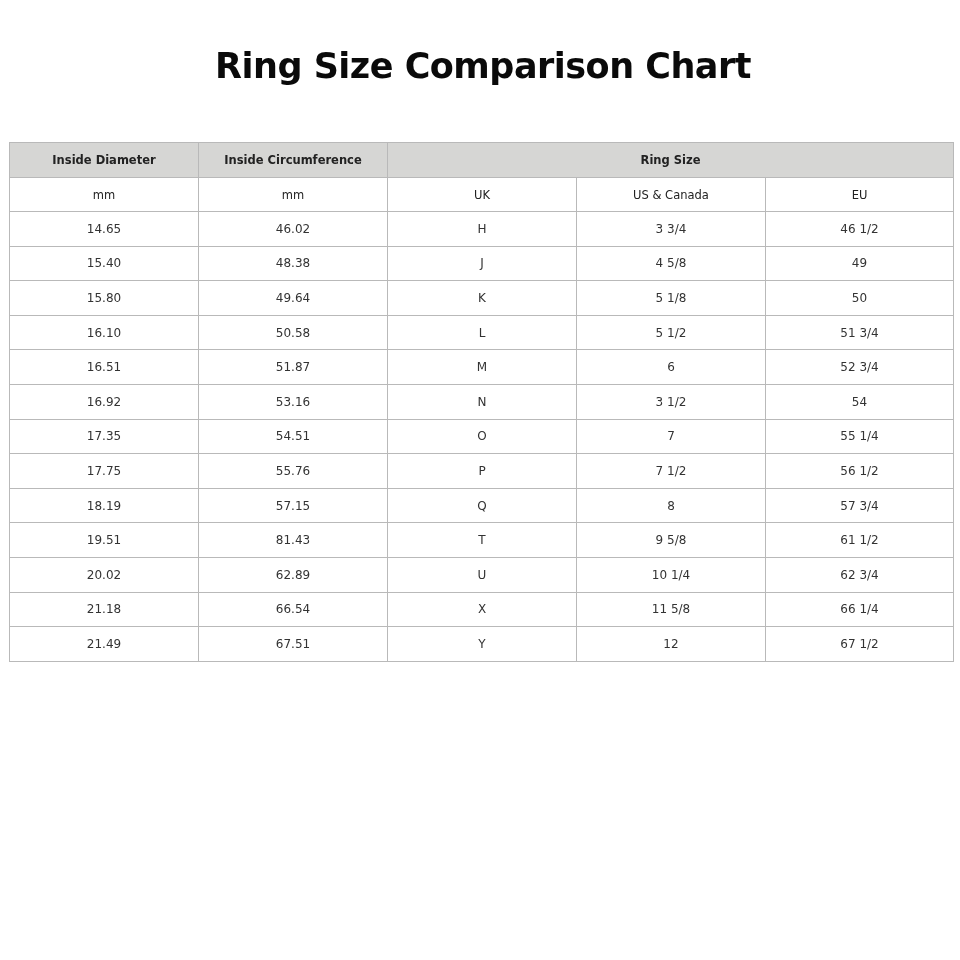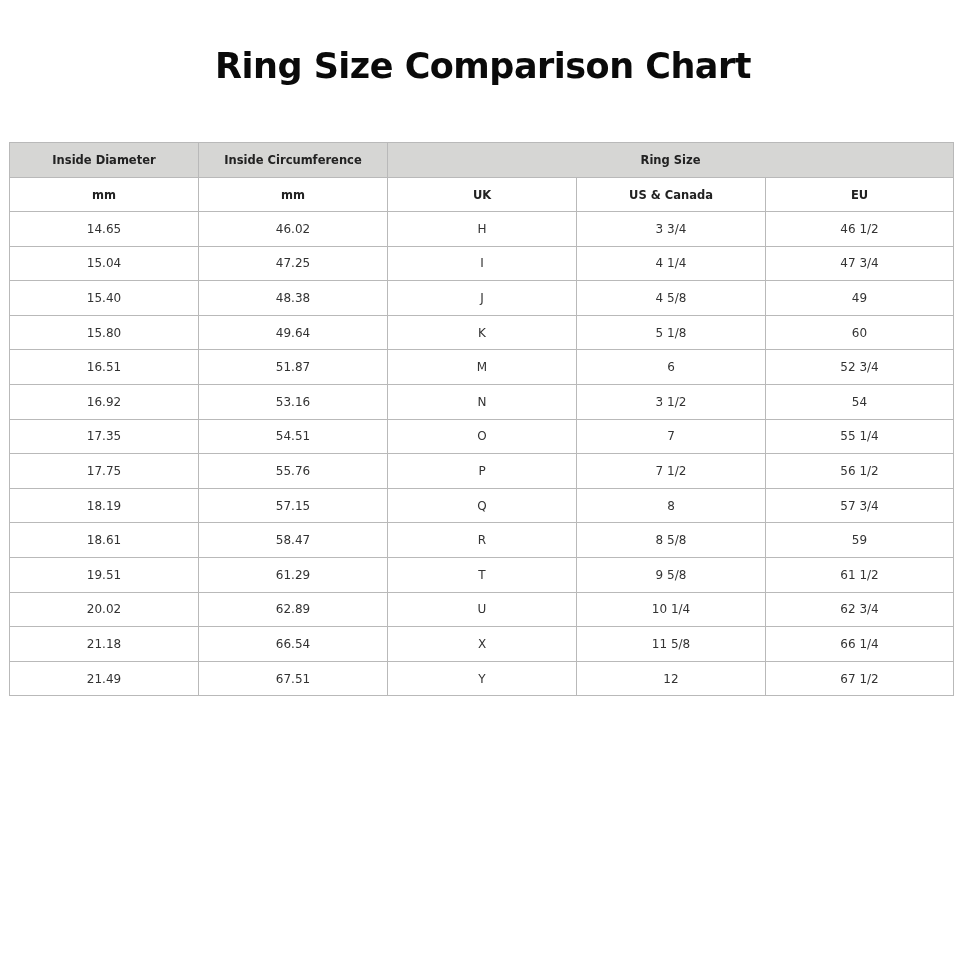--- a/index.html
+++ b/index.html
@@ -17,21 +17,21 @@
     border-collapse: collapse; table-layout: fixed;
   }
   table.chart td, table.chart th {
     border: 1px solid #b9b9b9; text-align: center; padding: 0;
     font-size: 12px; color: #333;
   }
   tr.group-head th {
     background: #d6d6d4; height: 34px; font-weight: bold; font-size: 11.5px; color: #222;
   }
   tr.sub-head th {
-    background: #ffffff; height: 33px; font-weight: bold; font-size: 11.5px; color: #222;
+    background: #ffffff; height: 33px; font-weight: normal; font-size: 11.5px; color: #222;
   }
   tr.data-row td { height: 33.6px; font-weight: normal; }
   col.c1, col.c2, col.c3, col.c4 { width: 189px; }
   col.c5 { width: 188px; }
 </style>
 </head>
 <body>
 
 <div class="title">Ring Size Comparison Chart</div>
 
@@ -59,39 +59,39 @@
   </thead>
   <tbody id="rows">
       <tr class="data-row">
         <td>14.65</td>
         <td>46.02</td>
         <td>H</td>
         <td>3 3/4</td>
         <td>46 1/2</td>
       </tr>
       <tr class="data-row">
-        <td>15.04</td>
-        <td>47.25</td>
-        <td>I</td>
-        <td>4 1/4</td>
-        <td>47 3/4</td>
-      </tr>
-      <tr class="data-row">
         <td>15.40</td>
         <td>48.38</td>
         <td>J</td>
         <td>4 5/8</td>
         <td>49</td>
       </tr>
       <tr class="data-row">
         <td>15.80</td>
         <td>49.64</td>
         <td>K</td>
         <td>5 1/8</td>
-        <td>60</td>
+        <td>50</td>
+      </tr>
+      <tr class="data-row">
+        <td>16.10</td>
+        <td>50.58</td>
+        <td>L</td>
+        <td>5 1/2</td>
+        <td>51 3/4</td>
       </tr>
       <tr class="data-row">
         <td>16.51</td>
         <td>51.87</td>
         <td>M</td>
         <td>6</td>
         <td>52 3/4</td>
       </tr>
       <tr class="data-row">
         <td>16.92</td>
@@ -115,29 +115,22 @@
         <td>56 1/2</td>
       </tr>
       <tr class="data-row">
         <td>18.19</td>
         <td>57.15</td>
         <td>Q</td>
         <td>8</td>
         <td>57 3/4</td>
       </tr>
       <tr class="data-row">
-        <td>18.61</td>
-        <td>58.47</td>
-        <td>R</td>
-        <td>8 5/8</td>
-        <td>59</td>
-      </tr>
-      <tr class="data-row">
         <td>19.51</td>
-        <td>61.29</td>
+        <td>81.43</td>
         <td>T</td>
         <td>9 5/8</td>
         <td>61 1/2</td>
       </tr>
       <tr class="data-row">
         <td>20.02</td>
         <td>62.89</td>
         <td>U</td>
         <td>10 1/4</td>
         <td>62 3/4</td>

